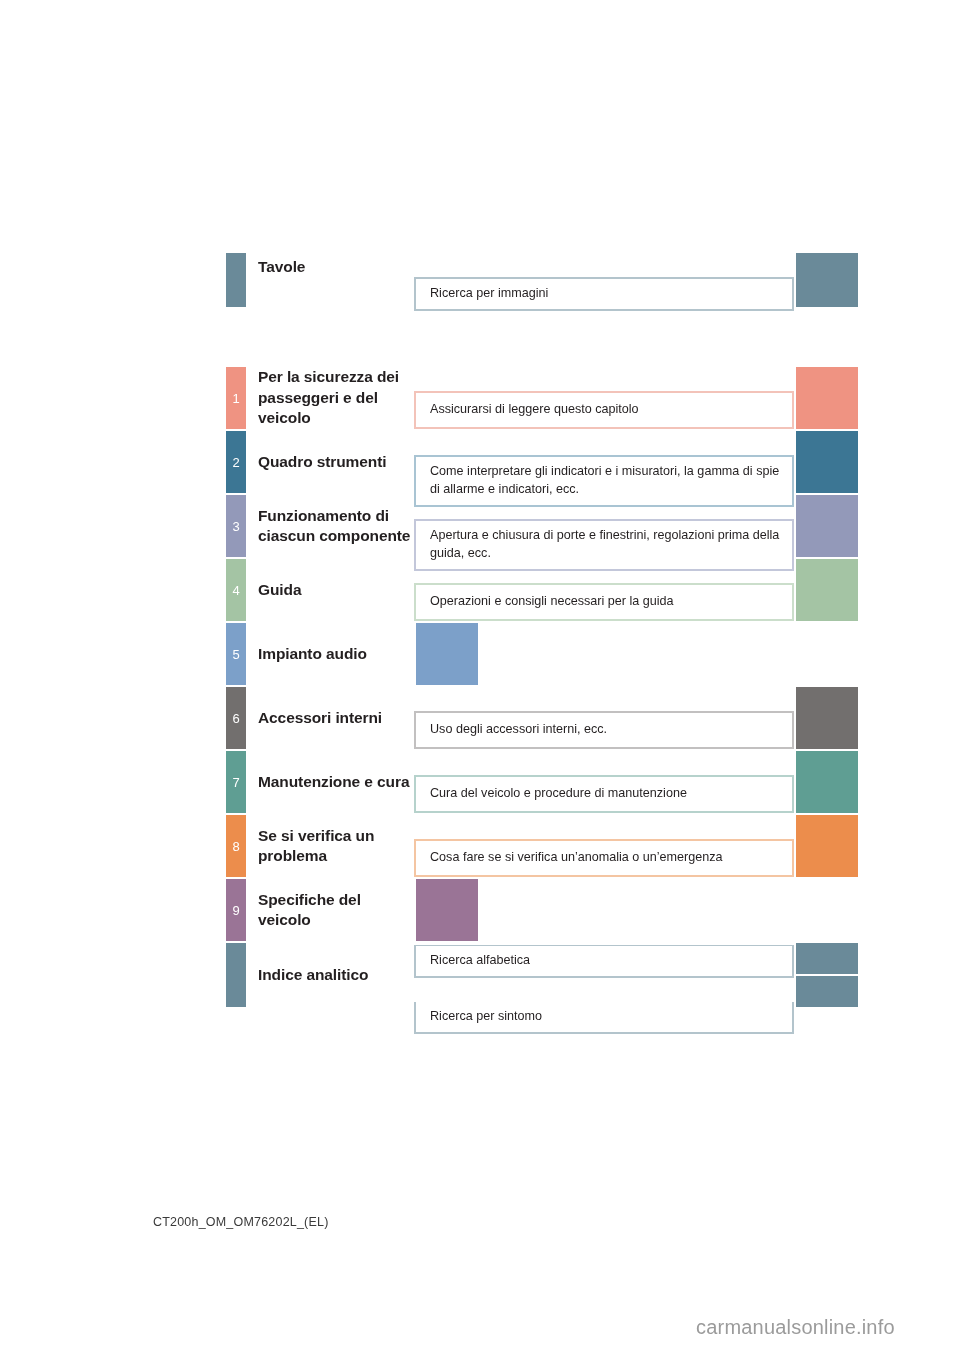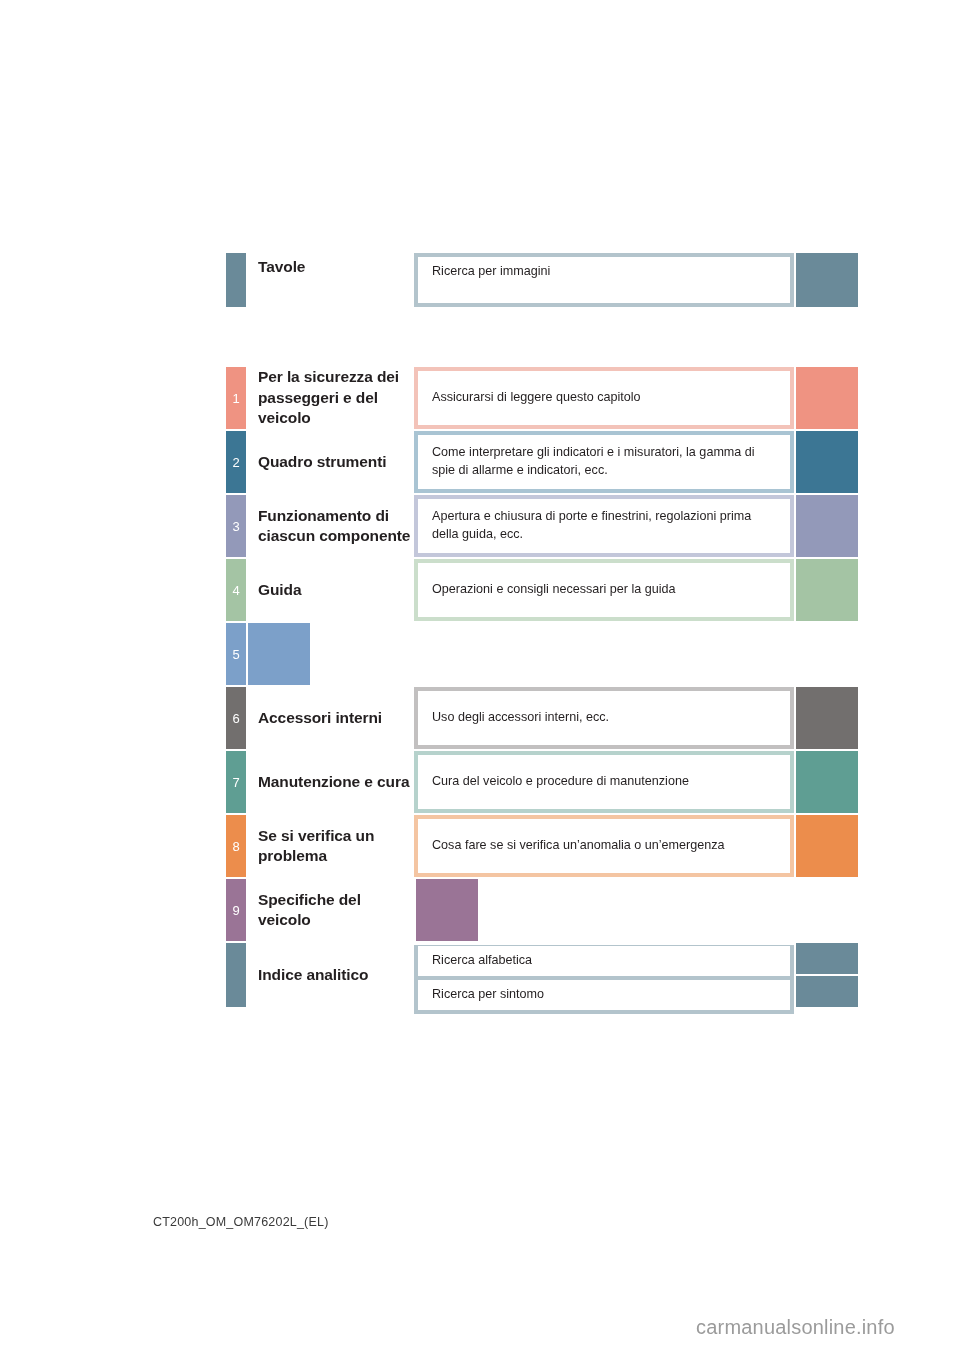--- a/index.html
+++ b/index.html
@@ -70,27 +70,28 @@
     flex: 1 1 auto;
     display: flex;
     flex-direction: column;
     justify-content: stretch;
   }
 
   .desc-box {
     flex: 1 1 auto;
     display: flex;
     align-items: center;
-    border: 4px solid #b91c1c;
+    border: 2px solid #b91c1c;
     background: #ffffff;
     padding: 6px 12px 6px 14px;
     box-sizing: border-box;
     font-size: 12.6px;
     line-height: 1.42;
     color: #231f20;
+    margin-top: 24px;
   }
   .desc-box + .desc-box { border-top: none; }
 
   .swatch {
     flex: 0 0 62px;
     width: 62px;
     margin-left: 2px;
   }
   .swatch-stack {
     flex: 0 0 62px;
@@ -173,20 +174,21 @@
       <div class="toc-row" style="height: 62px;">
         <div class="tab-bar" style="background: rgb(164, 196, 164);">4</div>
         <div class="chapter-title">Guida</div>
         <div class="desc-stack">
           <div class="desc-box" style="border-color: rgb(203, 222, 203);">Operazioni e consigli necessari per la guida</div>
         </div>
         <div class="swatch" style="background: rgb(164, 196, 164);"></div>
       </div>
       <div class="toc-row" style="height: 62px;">
         <div class="tab-bar" style="background: rgb(124, 160, 201);">5</div>
+        <div class="chapter-title">Impianto audio</div>
         <div class="swatch" style="background: rgb(124, 160, 201);"></div>
       </div>
       <div class="toc-row" style="height: 62px;">
         <div class="tab-bar" style="background: rgb(114, 111, 110);">6</div>
         <div class="chapter-title">Accessori interni</div>
         <div class="desc-stack">
           <div class="desc-box" style="border-color: rgb(194, 192, 192);">Uso degli accessori interni, ecc.</div>
         </div>
         <div class="swatch" style="background: rgb(114, 111, 110);"></div>
       </div>

